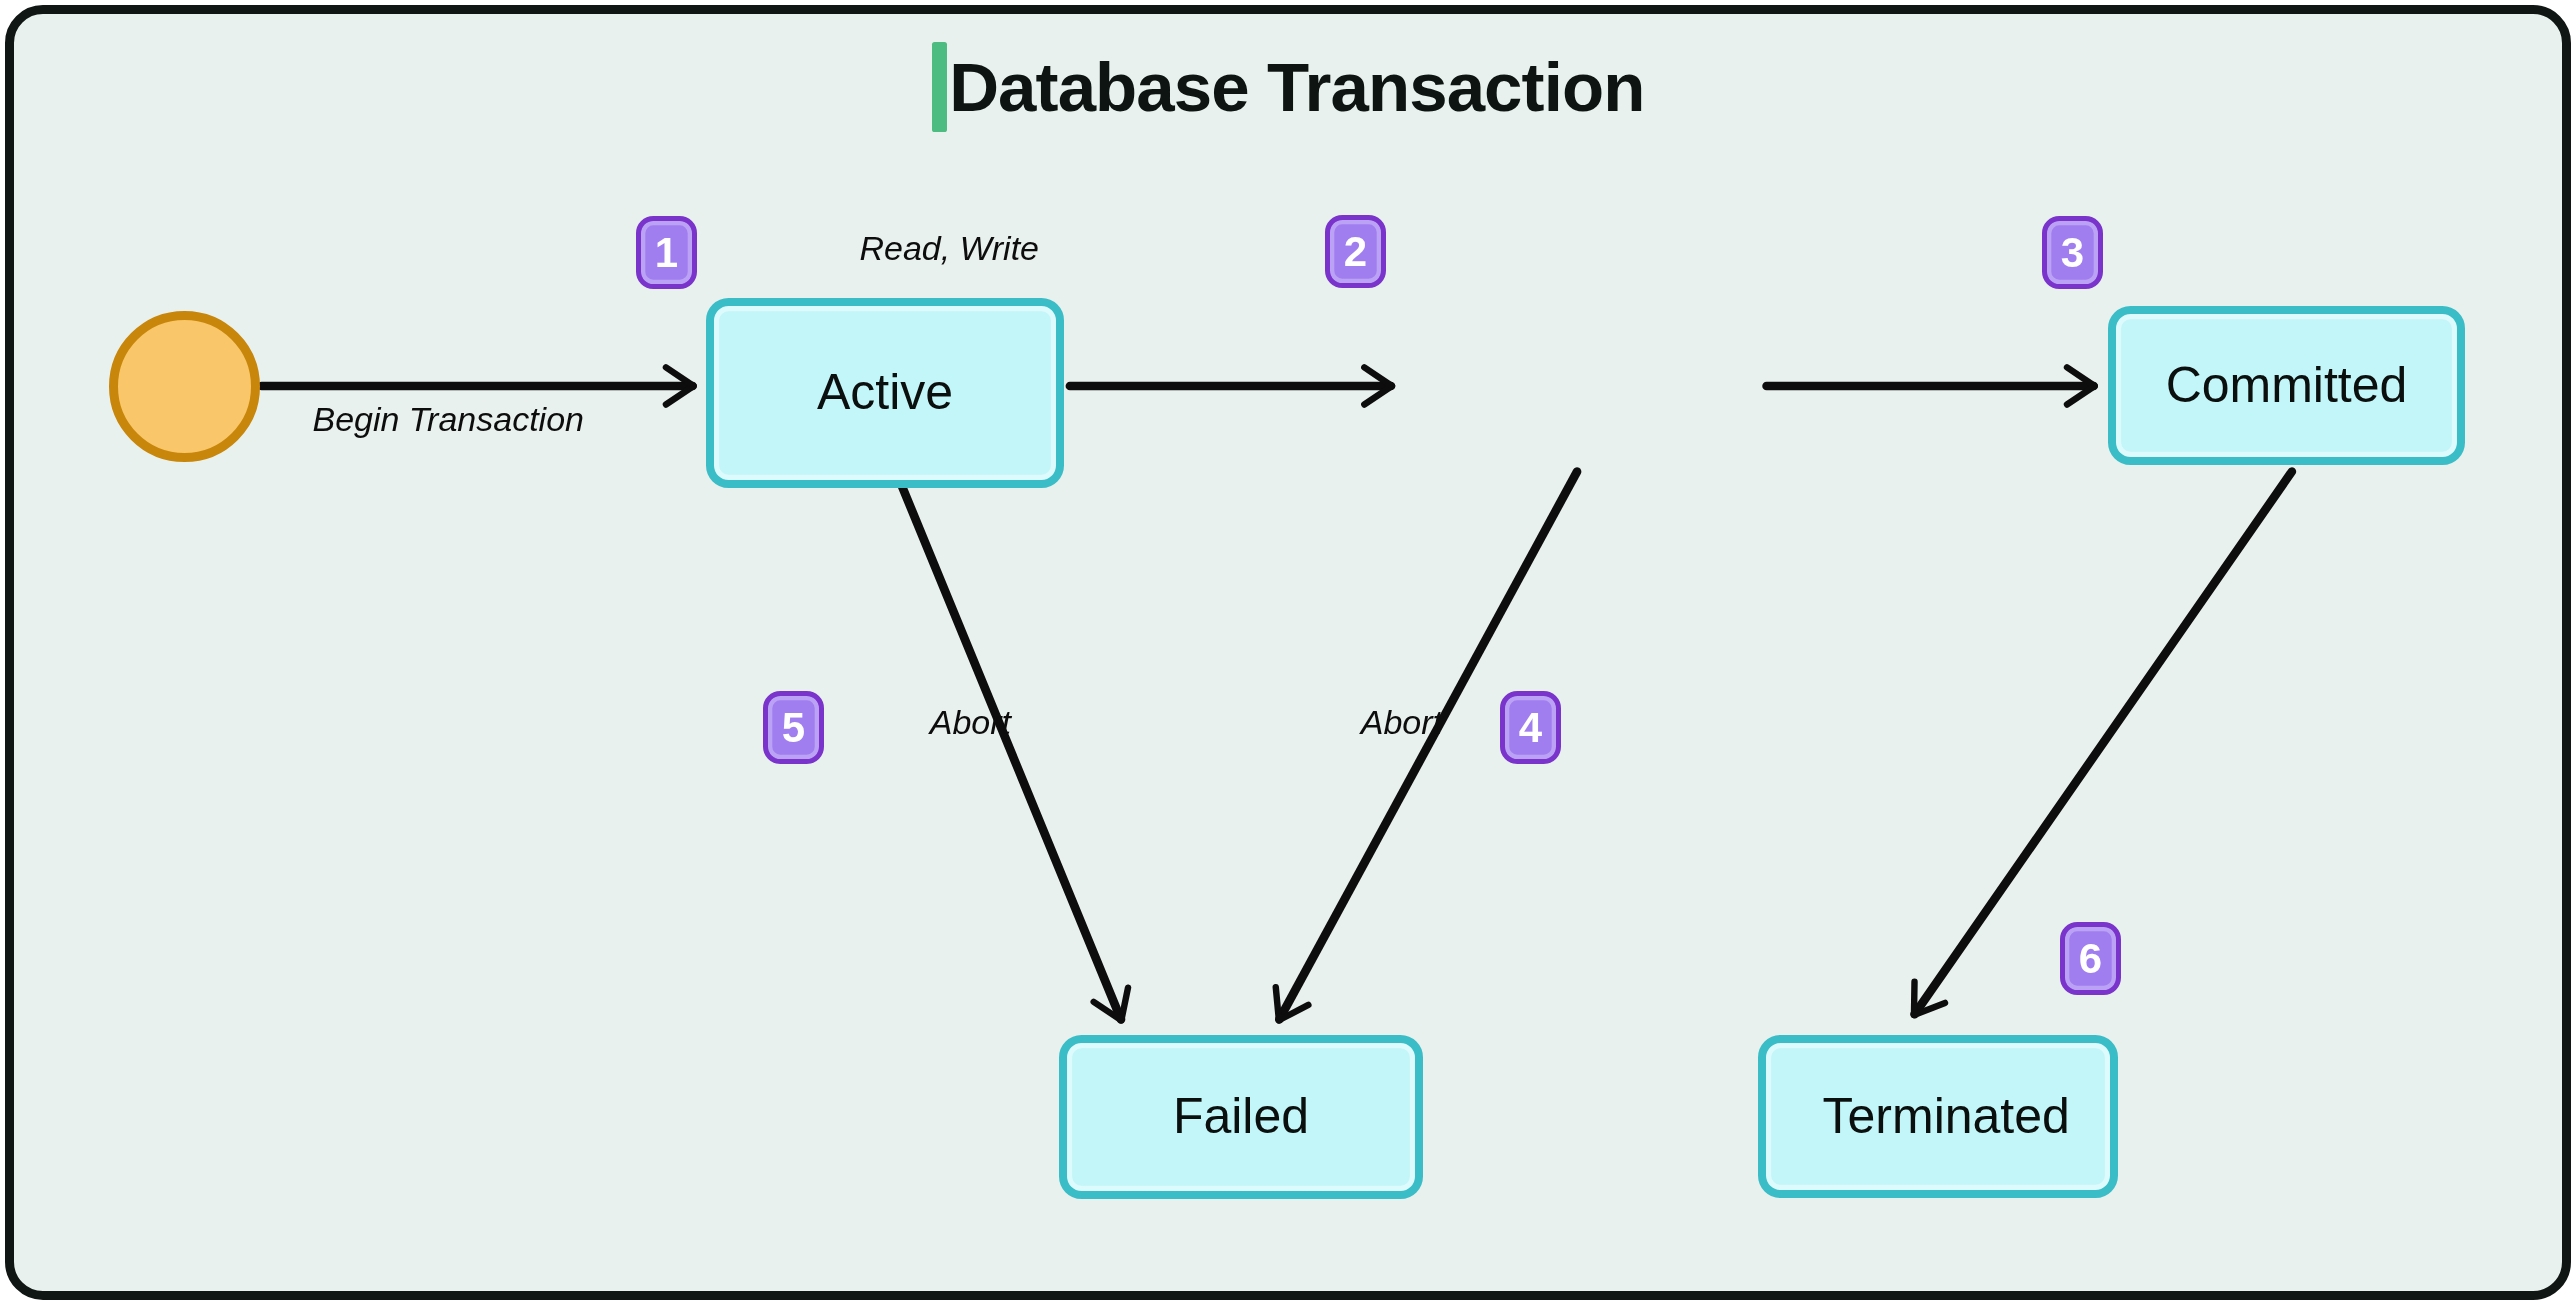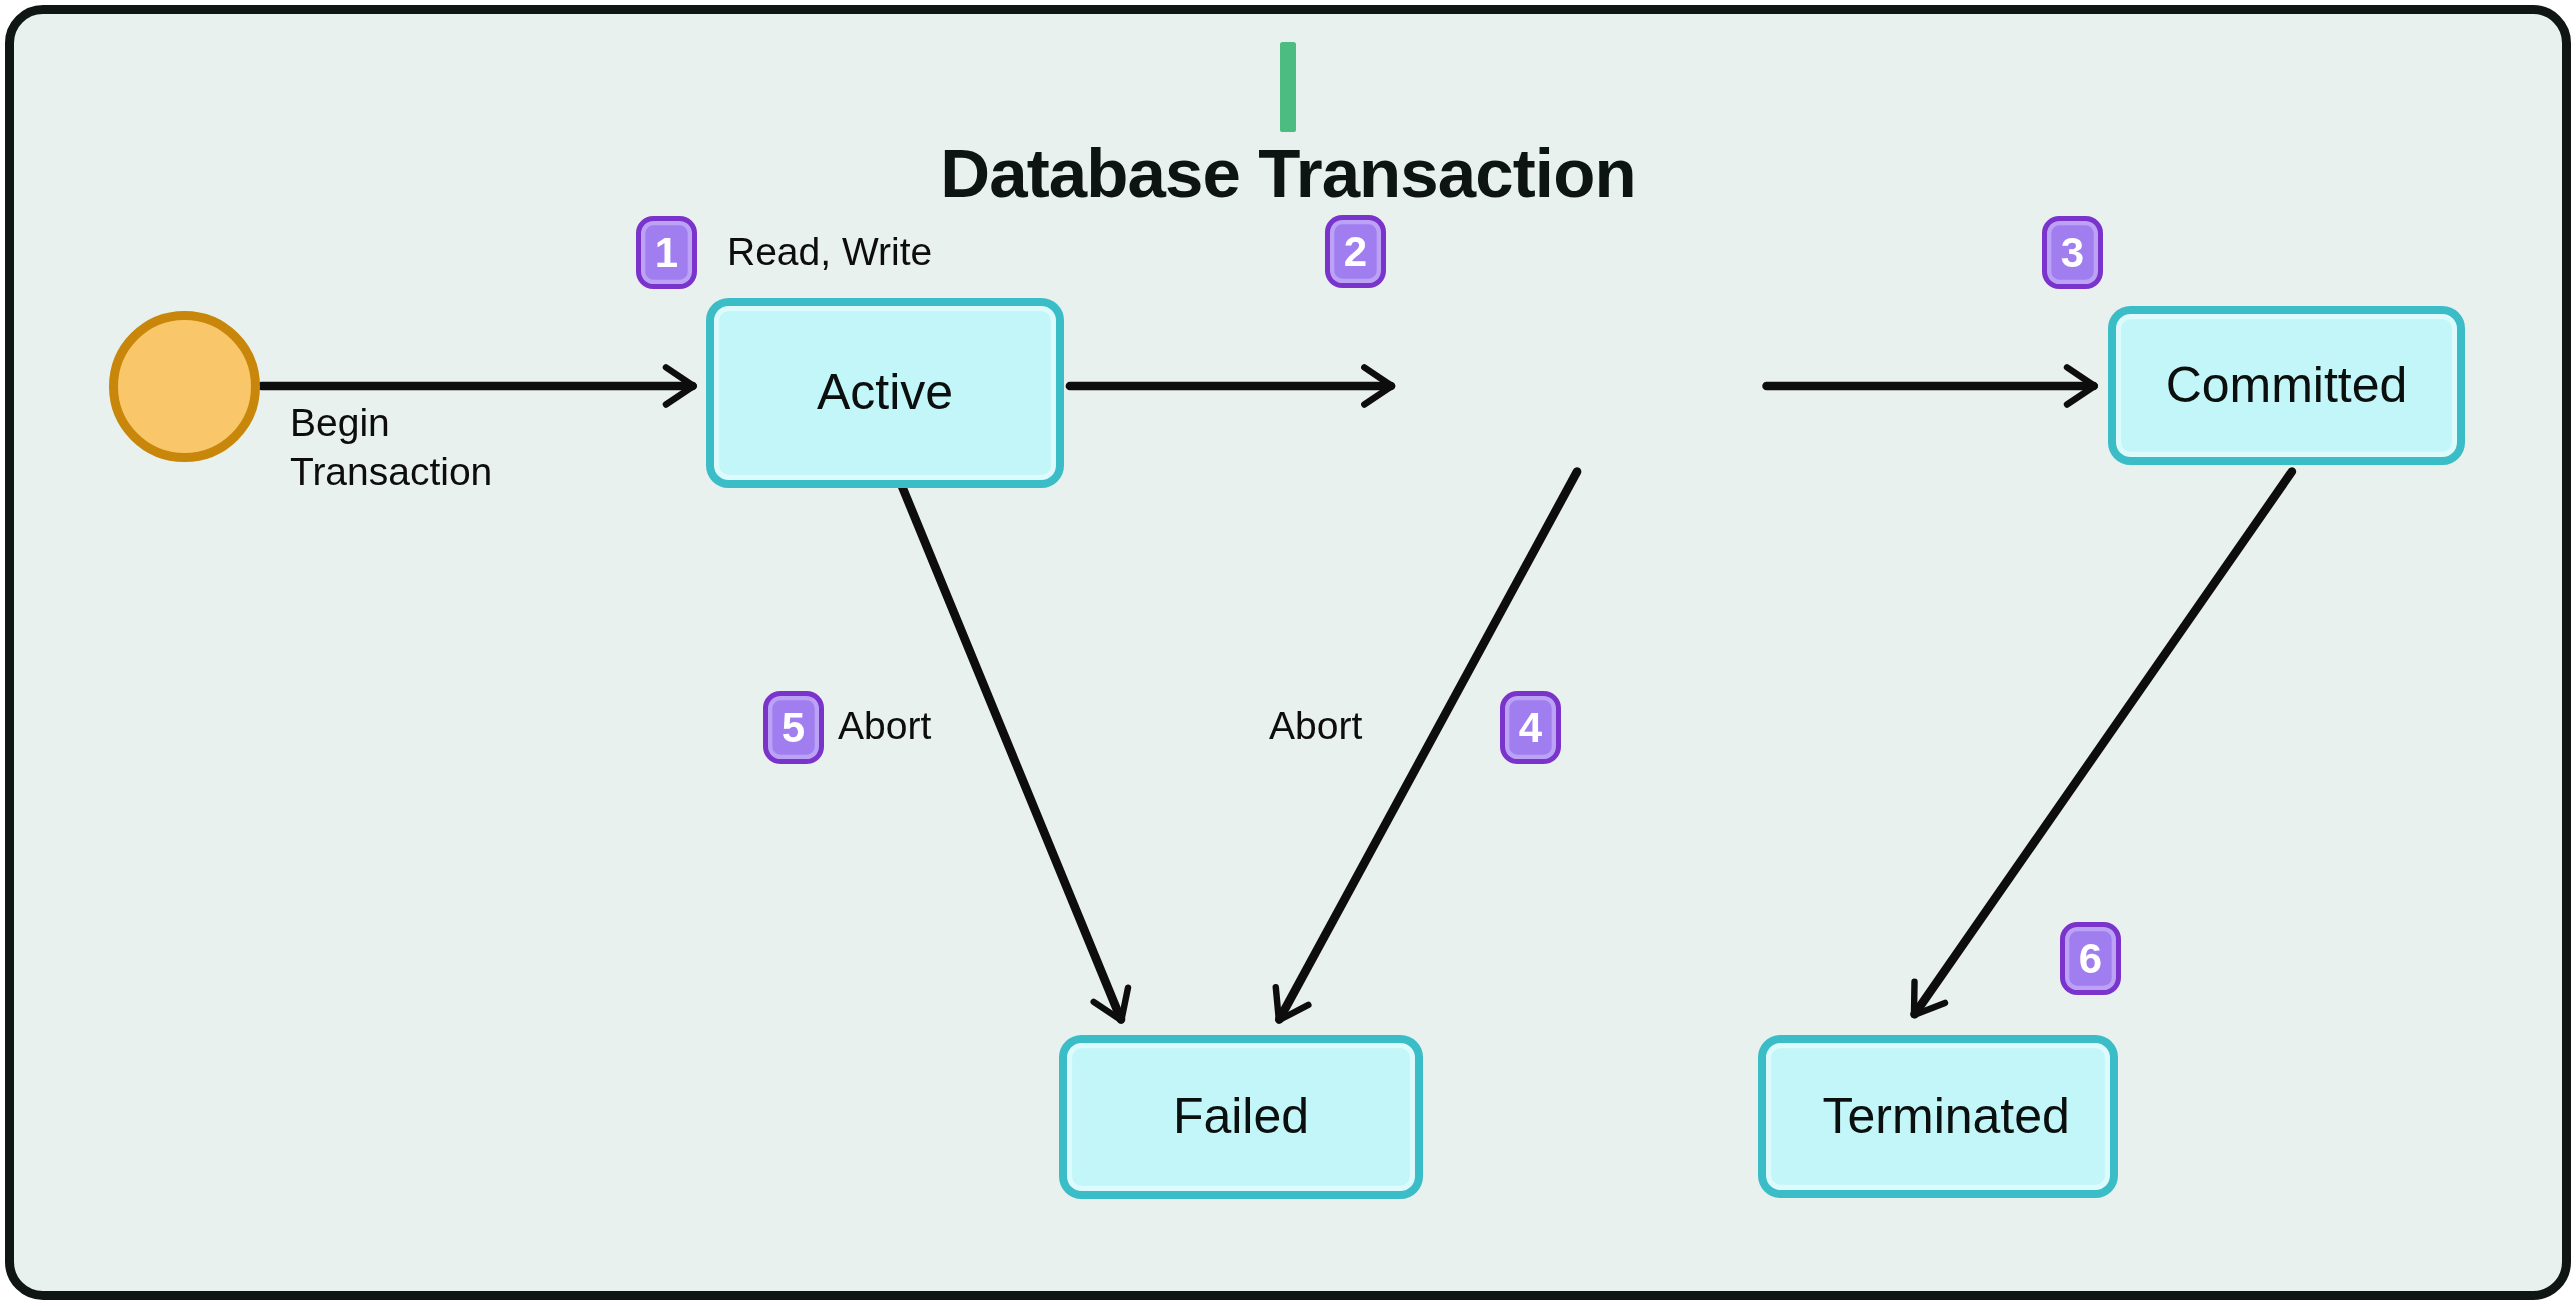--- a/index.html
+++ b/index.html
@@ -11,21 +11,21 @@
     --arrow:#0d0d0d; --label-text:#0d0d0d;
   }
   *{box-sizing:border-box; margin:0; padding:0;}
   html,body{width:2576px; height:1305px; background:var(--page-bg); overflow:hidden;}
   body{font-family:"Liberation Sans", sans-serif;}
   .canvas{position:relative; width:2576px; height:1305px; background:var(--page-bg);}
   .frame{position:absolute; left:5.2px; top:5.2px; right:5.2px; bottom:5.2px;
          border:9.5px solid var(--canvas-border); border-radius:38px;
          background:var(--canvas-bg);}
   .titlebar{position:absolute; left:0; top:42px; width:100%; display:flex;
-            justify-content:center; align-items:center; gap:2px;flex-direction:column;}
+            justify-content:center; align-items:center; gap:2px;}
   .title-accent{width:15.6px; height:90px; background:var(--title-bar); border-radius:2.6px;}
   .title-text{font-size:69px; font-weight:700; color:var(--title-text); letter-spacing:-0.9px;}
   .edges{position:absolute; left:0; top:0; width:2576px; height:1305px; pointer-events:none;}
   .node{position:absolute; display:flex; align-items:center; justify-content:center;
         text-align:center; background:var(--node-fill); border:8.7px solid var(--node-border);
         border-radius:22.5px; box-shadow:inset 0 0 0 5.2px rgba(255,255,255,.45);
         font-size:50px; color:var(--node-text); line-height:1.15; padding:0 15.6px;}
   .node-active{left:706px; top:298px; width:358px; height:190px;text-align:right;}
   .node-partially{left:1405px; top:306px; width:357px; height:159px;}
   .node-committed{left:2108px; top:306px; width:357px; height:159px;}
@@ -36,22 +36,22 @@
   .badge{position:absolute; width:61px; height:73px; display:flex; align-items:center;
         justify-content:center; background:var(--badge-fill); border:5.2px solid var(--badge-border);
         border-radius:17.3px; box-shadow:inset 0 0 0 4.3px rgba(255,255,255,.28);
         font-size:42px; font-weight:700; color:var(--badge-text);}
   .badge-1{left:636px;  top:216px;}
   .badge-2{left:1325px; top:215px;}
   .badge-3{left:2042px; top:216px;}
   .badge-4{left:1500px; top:691px;}
   .badge-5{left:763px;  top:691px;}
   .badge-6{left:2060px; top:922px;}
-  .edge-label{position:absolute; font-size:39px; color:var(--label-text);
-        text-align:left; line-height:1.26;}
+  .edge-label{position:absolute; font-size:34px; color:var(--label-text);
+        text-align:right; line-height:1.26;font-style:italic;}
   .label-read-write{left:727px; top:227px; width:312px; white-space:nowrap;}
   .label-begin{left:290px; top:398px; width:294px;}
   .label-abort-active{left:838px; top:701px; width:173px;}
   .label-abort-partial{left:1269px; top:701px; width:173px;}
 </style>
 </head>
 <body>
 
 <div class="canvas">
   <div class="frame"></div>

